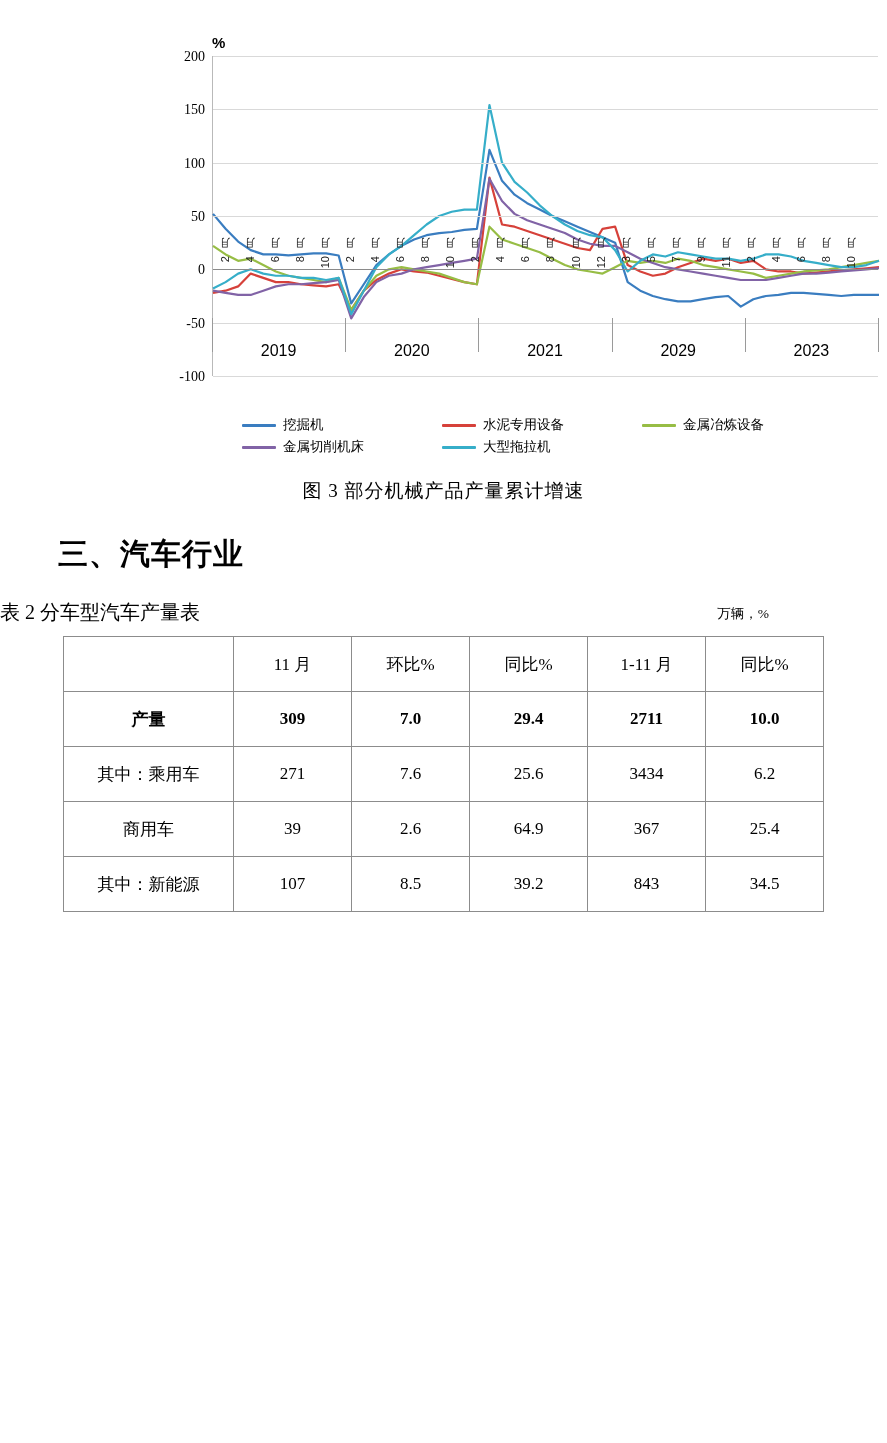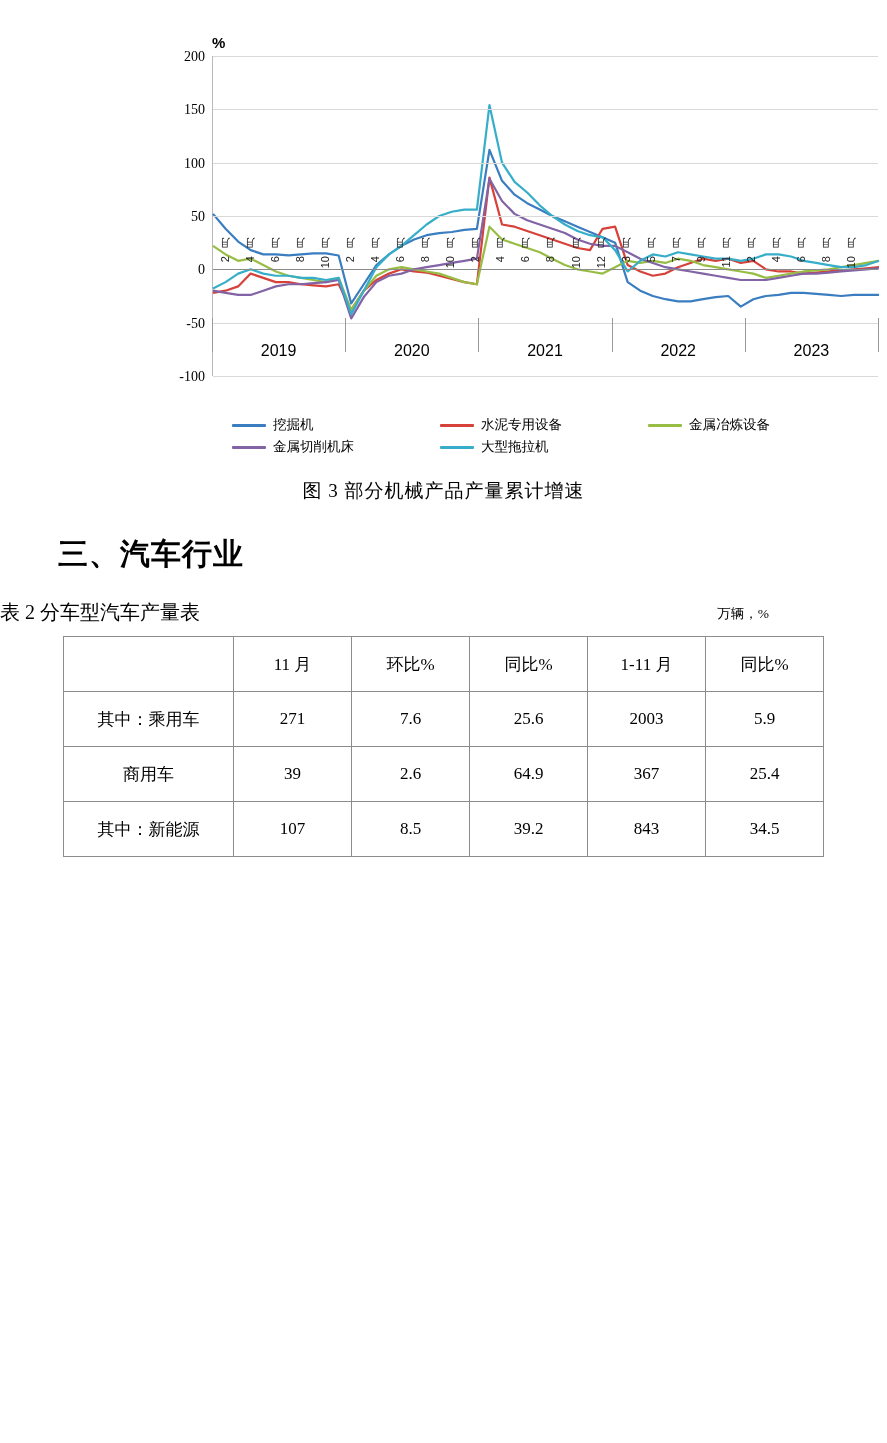--- a/index.html
+++ b/index.html
@@ -54,22 +54,22 @@
   .yr {
     position: absolute; top: 16px; transform: translateX(-50%);
     font-family: "Liberation Sans", sans-serif;
     font-size: 16px;
   }
   .yrsep {
     position: absolute; top: -8px; width: 0; height: 34px;
     border-left: 1px solid #9a9a9a;
   }
   .legend {
-    position: absolute; left: 150px; top: 396px; width: 620px;
-    display: flex; flex-wrap: wrap; gap: 4px 8px;
+    position: absolute; left: 160px; top: 396px; width: 620px;
+    display: flex; flex-wrap: wrap; gap: 4px 0;
     font-family: Liberation Mono, monospace; font-size: 13.5px;
   }
   .lg { display: flex; align-items: center; width: 200px; }
   .lgline { width: 34px; height: 3px; margin-right: 7px; border-radius: 1px; }
 
   .fig-caption {
     text-align: center;
     font-size: 19px;
     margin-top: 8px;
     letter-spacing: 1px;
@@ -188,21 +188,21 @@
           <div class="mlab" style="left: 606.902px;">8月</div>
           <div class="mlab" style="left: 631.94px;">10月</div>
         </div>
       <div class="yearrow" id="yearrow">
           <div class="yr" style="left: 66.6px;">2019</div>
           <div class="yrsep" style="left: 0px;"></div>
           <div class="yr" style="left: 199.8px;">2020</div>
           <div class="yrsep" style="left: 133.2px;"></div>
           <div class="yr" style="left: 333px;">2021</div>
           <div class="yrsep" style="left: 266.4px;"></div>
-          <div class="yr" style="left: 466.2px;">2022</div>
+          <div class="yr" style="left: 466.2px;">2029</div>
           <div class="yrsep" style="left: 399.6px;"></div>
           <div class="yr" style="left: 599.4px;">2023</div>
           <div class="yrsep" style="left: 532.8px;"></div>
           <div class="yrsep" style="left: 666px;"></div>
         </div>
       <div class="legend" id="legend">
           <div class="lg">
             <span class="lgline" style="background: rgb(58, 125, 192);"></span>
             <span>挖掘机</span>
           </div>
@@ -246,27 +246,35 @@
     </colgroup>
     <tbody id="tbody">
         <tr class="head">
           <td></td>
           <td>11 月</td>
           <td>环比%</td>
           <td>同比%</td>
           <td>1-11 月</td>
           <td>同比%</td>
         </tr>
+        <tr class="bold">
+          <td class="rowhead rh-center">产量</td>
+          <td>309</td>
+          <td>7.0</td>
+          <td>29.4</td>
+          <td>2711</td>
+          <td>10.0</td>
+        </tr>
         <tr>
           <td class="rowhead rh-center">其中：乘用车</td>
           <td>271</td>
           <td>7.6</td>
           <td>25.6</td>
-          <td>2003</td>
-          <td>5.9</td>
+          <td>3434</td>
+          <td>6.2</td>
         </tr>
         <tr>
           <td class="rowhead rh-right">商用车</td>
           <td>39</td>
           <td>2.6</td>
           <td>64.9</td>
           <td>367</td>
           <td>25.4</td>
         </tr>
         <tr>

